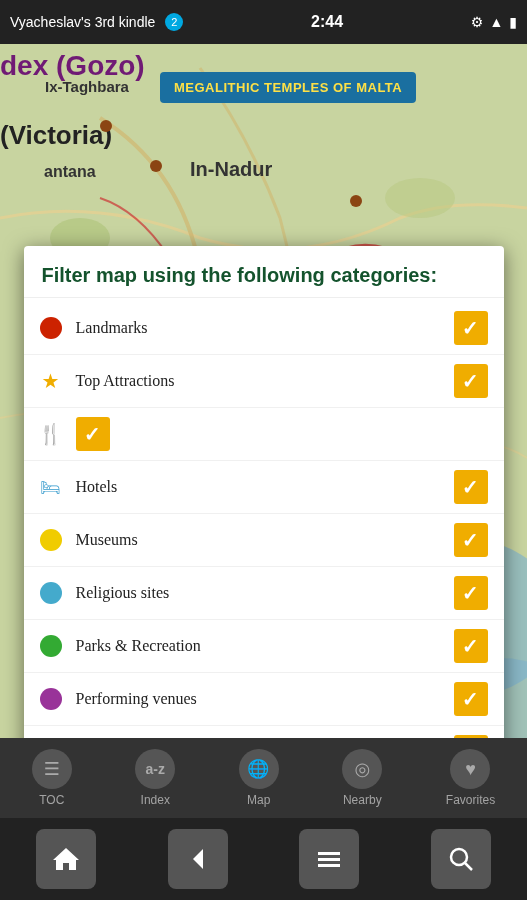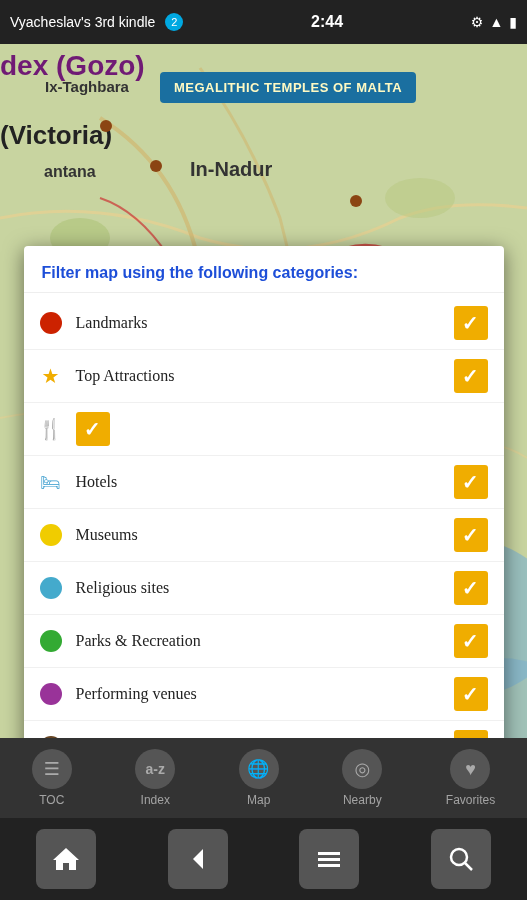--- a/index.html
+++ b/index.html
@@ -105,21 +105,21 @@
       left: 190px;
       font-size: 20px;
     }
 
     
     .map-badge {
       position: absolute;
       top: 72px;
       left: 160px;
       background: #1a6fa0;
-      color: #fef9c3;
+      color: #fde047;
       font-size: 13px;
       font-weight: bold;
       padding: 8px 14px;
       border-radius: 4px;
       z-index: 10;
       letter-spacing: 0.5px;
     }
 
     
     .dialog-backdrop {
@@ -138,23 +138,23 @@
     .dialog {
       width: 480px;
       background: white;
       border-radius: 4px;
       overflow: hidden;
       box-shadow: 0 4px 20px rgba(0,0,0,0.5);
     }
 
     .dialog-title {
       padding: 18px 18px 10px 18px;
-      font-size: 16px;
+      font-size: 20px;
       font-weight: bold;
-      color: #1d4ed8;
+      color: #14532d;
       border-bottom: 1px solid #eee;
     }
 
     .category-list {
       padding: 4px 0;
       font-family: Liberation Serif, serif;
     }
 
     .category-item {
       display: flex;

